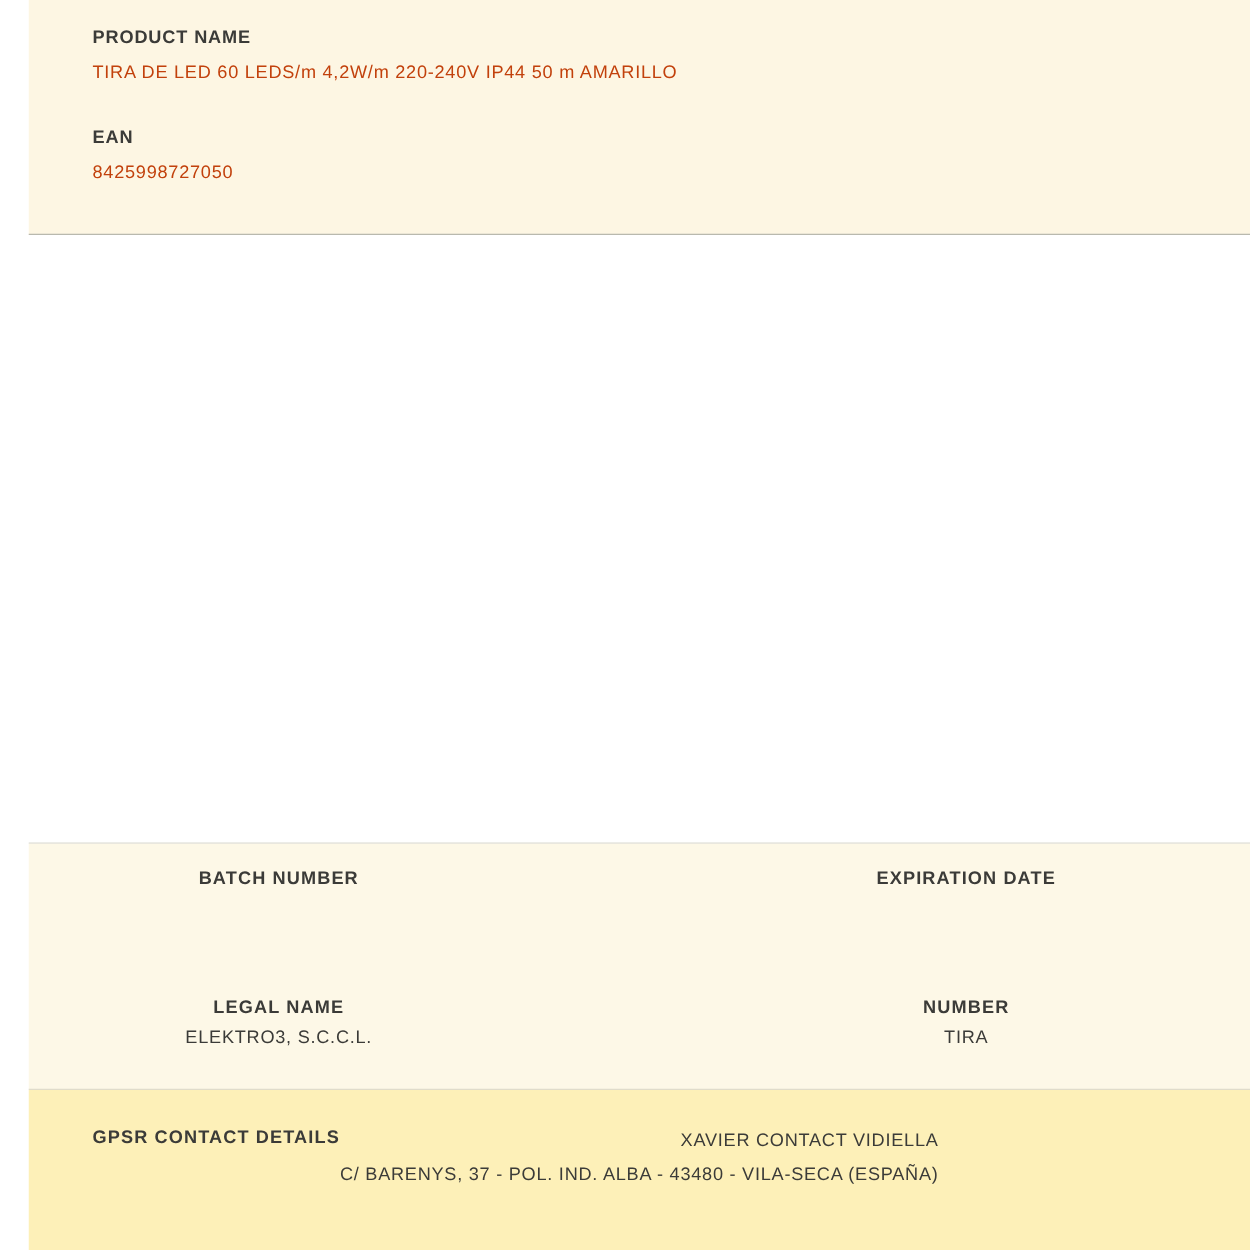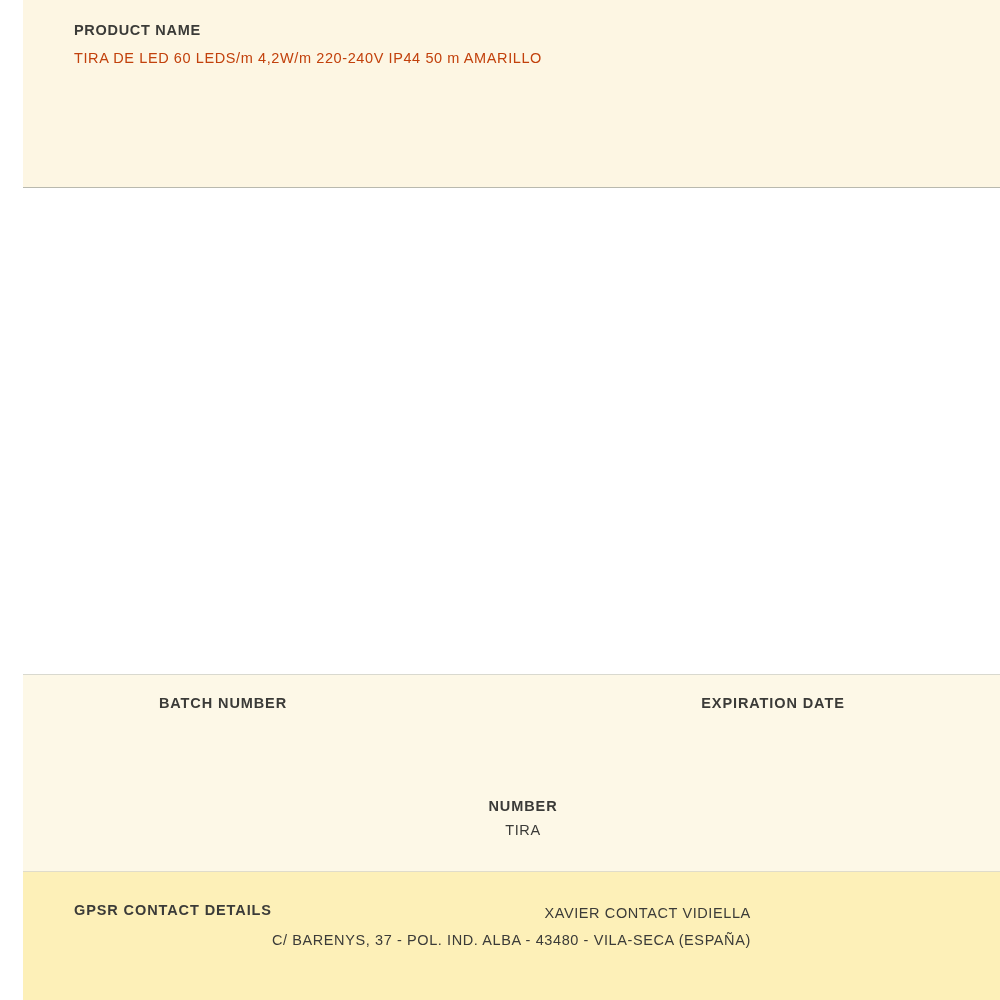--- a/index.html
+++ b/index.html
@@ -133,36 +133,44 @@
 </head>
 <body>
 
 <div class="page">
 
   <section class="top-block">
     <div class="field-group">
       <p class="field-label">PRODUCT NAME</p>
       <p class="field-value">TIRA DE LED 60 LEDS/m 4,2W/m 220-240V IP44 50 m AMARILLO</p>
     </div>
+    <div class="field-group">
+      <p class="field-label">EAN</p>
+      <p class="field-value">8425998727050</p>
+    </div>
   </section>
 
   <section class="blank-area"></section>
 
   <section class="mid-block">
     <div class="mid-row">
       <div class="mid-cell first">
         <p class="mid-label">BATCH NUMBER</p>
         <p class="mid-value"></p>
       </div>
       <div class="mid-cell second">
         <p class="mid-label">EXPIRATION DATE</p>
         <p class="mid-value"></p>
       </div>
     </div>
     <div class="mid-row second-row">
+      <div class="mid-cell first">
+        <p class="mid-label">LEGAL NAME</p>
+        <p class="mid-value">ELEKTRO3, S.C.C.L.</p>
+      </div>
       <div class="mid-cell second">
         <p class="mid-label">NUMBER</p>
         <p class="mid-value">TIRA</p>
       </div>
     </div>
   </section>
 
   <footer class="footer-block">
     <div class="gpsr-label">GPSR CONTACT DETAILS</div>
     <div class="gpsr-lines">

